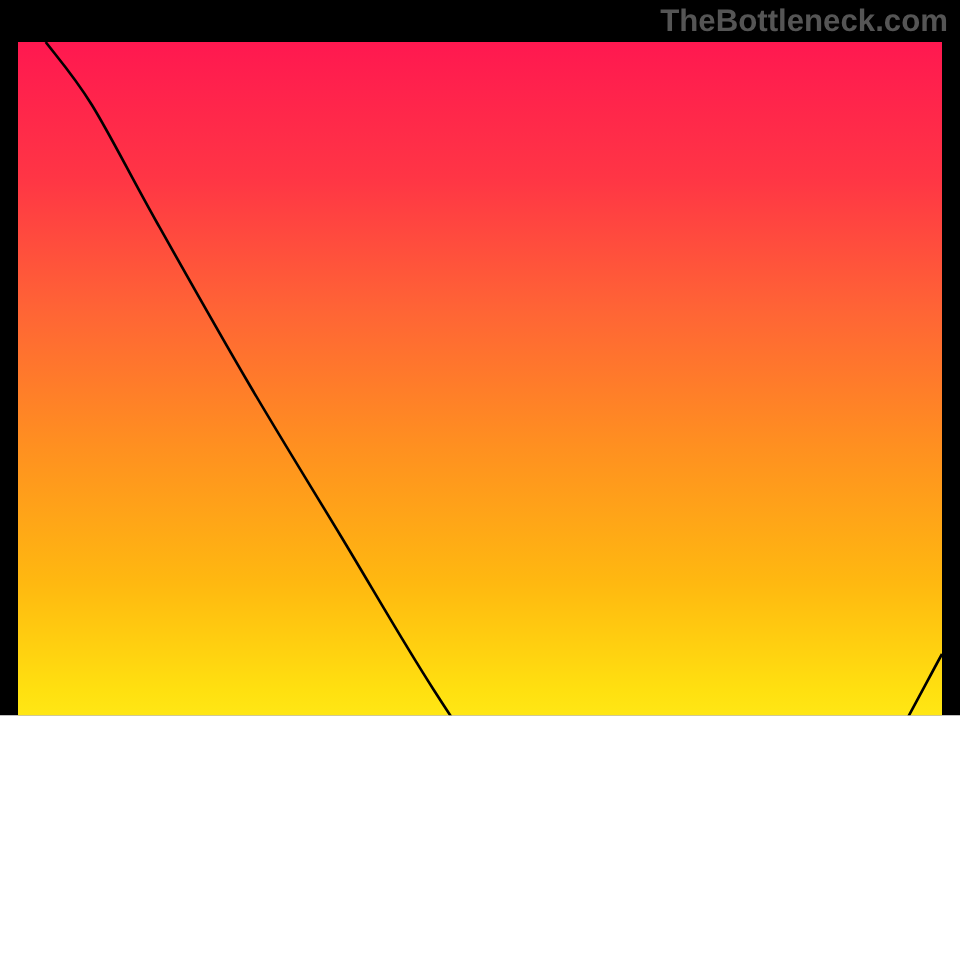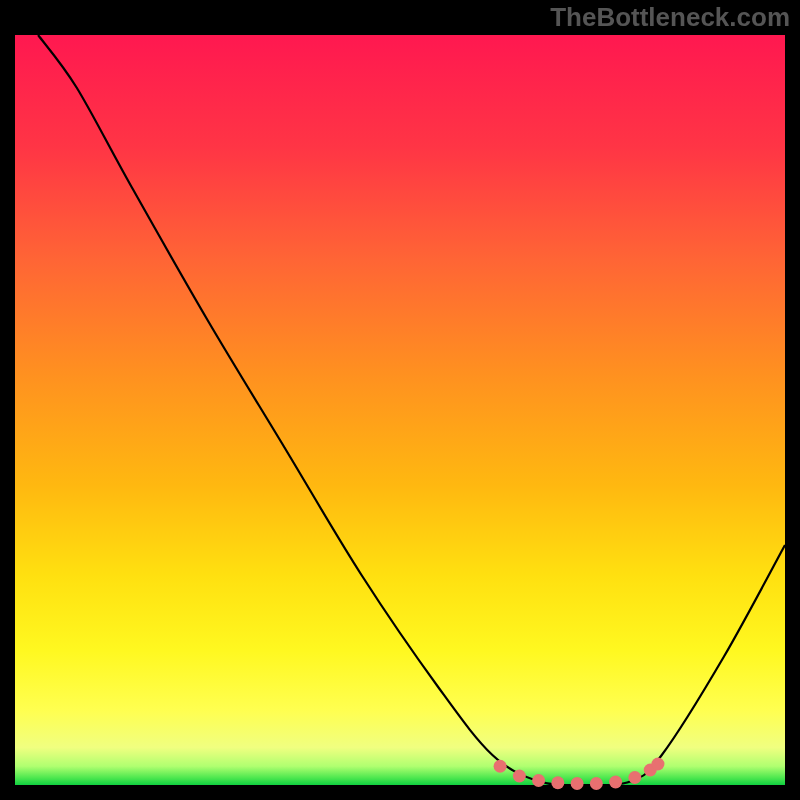--- a/index.html
+++ b/index.html
@@ -3,21 +3,21 @@
 <meta charset="utf-8">
 <style>
 body {
   margin: 0;
   padding: 0;
   background: #fff;
   font-family: Arial, sans-serif;
 }
 .container {
   width: 800px;
-  height: 800px;
+  height: 596px;
   position: relative;
 }
 .watermark {
   position: absolute;
   top: 2px;
   right: 10px;
   font-size: 26px;
   font-weight: bold;
   color: #555;
   z-index: 10;

